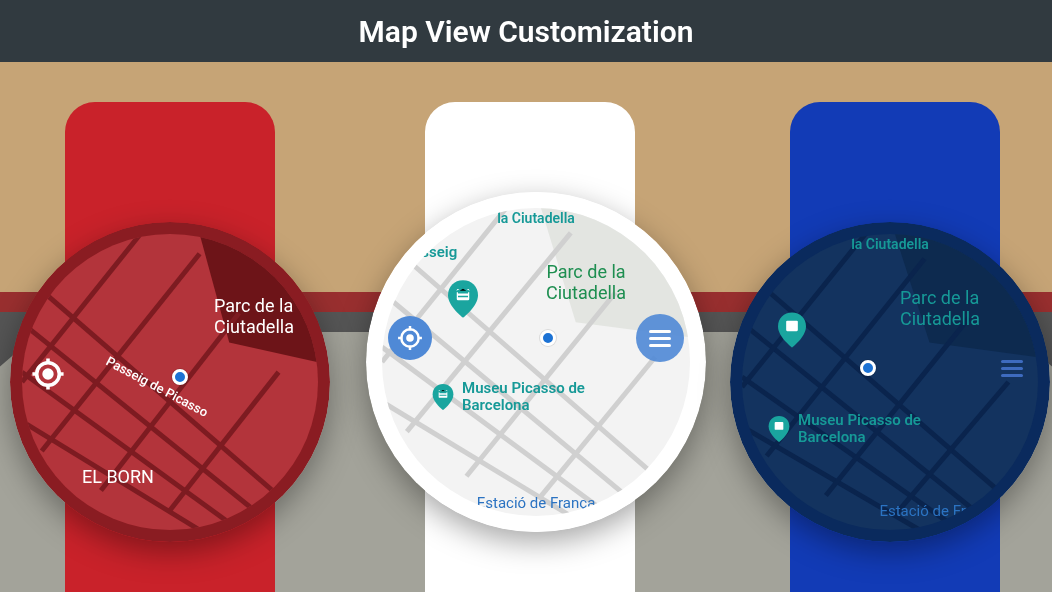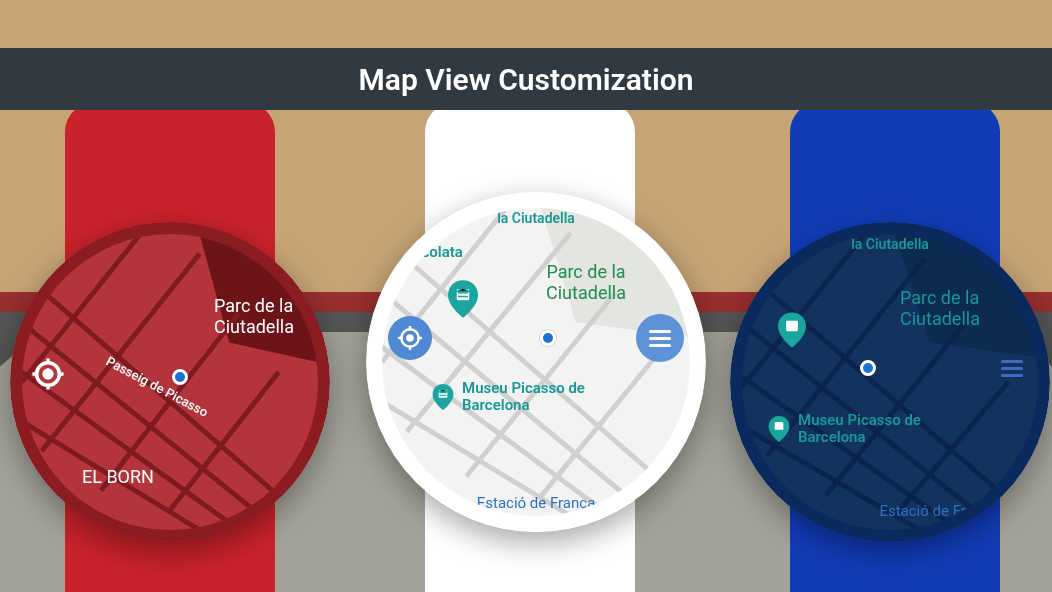--- a/index.html
+++ b/index.html
@@ -16,21 +16,20 @@
     top: 0; left: 0; right: 0;
     height: 62px;
     background: #313a40;
     display: flex;
     align-items: center;
     justify-content: center;
     color: #fff;
     font-size: 30px;
     font-weight: 600;
     z-index: 10;
-    margin-top: 48px;
   }
   .bg-deco {
     position: absolute;
     top: 62px; left: 0; right: 0; bottom: 0;
     overflow: hidden;
   }
   .bg-sky { position: absolute; top: 0; left:0; right:0; height: 240px; background: linear-gradient(#c6a476,#c6a476); }
   .bg-track { position: absolute; left:-100px; right:-100px; top: 230px; bottom:0; }
   .band-red { position:absolute; left:-80px; right:-80px; height:340px; top:0;
     background:#992f2f; transform: perspective(600px) rotateX(55deg); transform-origin: top center; }
@@ -212,21 +211,21 @@
         <path class="road" d="M125 0 L0 155"></path>
         <path class="road" d="M190 25 L25 225"></path>
         <path class="road" d="M235 85 L85 270"></path>
         <path class="road" d="M275 150 L160 290"></path>
       </svg>
       <span style="position:absolute;top:2px;left:50%;transform:translateX(-50%);color:#169997;font-size:14px;font-weight:600">la Ciutadella</span>
       <span class="lbl park">
           <span style="display:block;max-width:120px;white-space:normal;text-align:center">Parc de la Ciutadella</span>
         </span>
       <div class="poi-label" style="top:36px; left:6px">
-        <span>la Xocolata</span>
+        <span>la Passeig</span>
       </div>
       <div style="position:absolute;top:72px;left:66px">
         <svg width="30" height="38" viewBox="0 0 24 30">
             <path d="M12 0C5 0 0 5 0 12c0 9 12 18 12 18s12-9 12-18C24 5 19 0 12 0z" fill="#1aa59f"></path>
             <rect x="7" y="7" width="10" height="9" rx="1" fill="#fff"></rect>
             <path d="M8 10h8M8 13h8M12 6l5 3H7z" stroke="#1aa59f" stroke-width="1.2"></path>
           </svg>
       </div>
       <div class="poi-label" style="top:172px; left:48px">
         <span class="pin">

